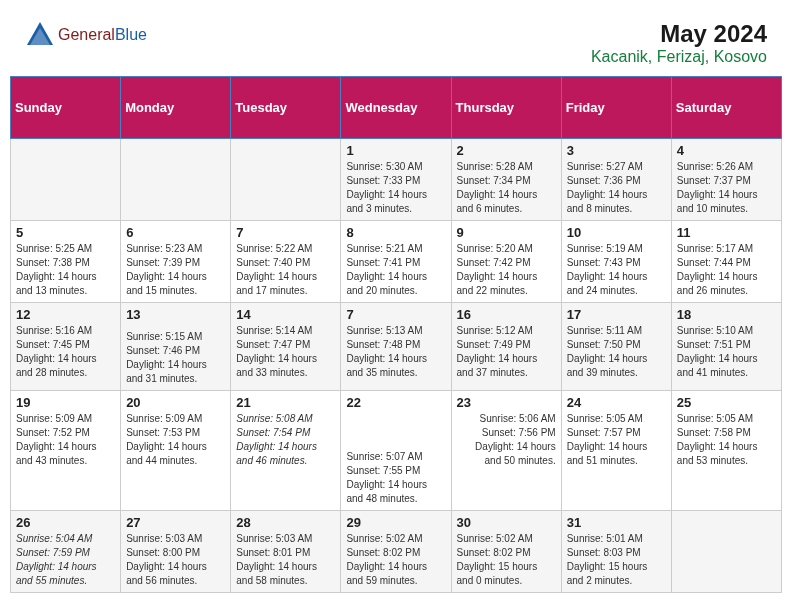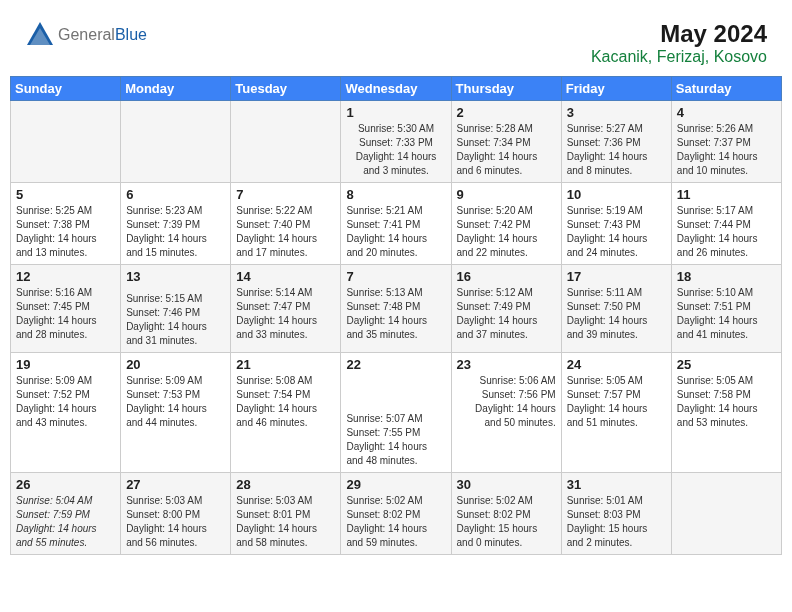--- a/index.html
+++ b/index.html
@@ -13,21 +13,21 @@
     .header {
       display: flex;
       justify-content: space-between;
       align-items: flex-start;
       padding: 10px 15px 5px 15px;
     }
     .logo {
       display: flex;
       align-items: center;
     }
-    .logo-general { color: #737373; }
+    .logo-general { color: #7f1d1d; }
     .logo-blue { color: #1a5fa8; }
     .logo-icon {
       width: 30px;
       height: 30px;
       margin-right: 3px;
     }
     .title-block {
       text-align: right;
     }
     .month-title {
@@ -38,25 +38,25 @@
     .location {
       font-size: 16px;
       color: #15803d;
     }
     .calendar {
       width: 100%;
       border-collapse: collapse;
       margin-top: 5px;
     }
     .calendar th {
-      background-color: #3b82f6;
+      background-color: #be185d;
       color: #fff;
       font-size: 13px;
       font-weight: bold;
-      padding: 4px 4px;
+      padding: 23px 4px;
       text-align: left;
       border: 1px solid #4a7fc0;
     }
     .calendar td {
       vertical-align: top;
       border: 1px solid #ccc;
       padding: 4px 5px;
       width: calc(100% / 7);
       min-height: 85px;
       font-size: 10.5px;
@@ -115,21 +115,21 @@
         <th>Saturday</th>
       </tr>
   </thead>
   <tbody id="calendar-body">
   <tr>
         <td class="empty-cell"></td>
         <td class="empty-cell"></td>
         <td class="empty-cell"></td>
         <td>
           <span class="day-number">1</span>
-          <div class="cell-content" style="white-space: pre-line; text-align: center;">Sunrise: 5:30 AM
+          <div class="cell-content" style="white-space: pre-line;">Sunrise: 5:30 AM
 Sunset: 7:33 PM
 Daylight: 14 hours
 and 3 minutes.</div>
         </td>
         <td>
           <span class="day-number">2</span>
           <div class="cell-content" style="white-space: pre-line;">Sunrise: 5:28 AM
 Sunset: 7:34 PM
 Daylight: 14 hours
 and 6 minutes.</div>
@@ -261,21 +261,21 @@
         </td>
         <td>
           <span class="day-number">20</span>
           <div class="cell-content" style="white-space: pre-line;">Sunrise: 5:09 AM
 Sunset: 7:53 PM
 Daylight: 14 hours
 and 44 minutes.</div>
         </td>
         <td>
           <span class="day-number">21</span>
-          <div class="cell-content" style="white-space: pre-line;">Sunrise: 5:08 AM
+          <div class="cell-content" style="white-space: pre-line; font-style: italic;">Sunrise: 5:08 AM
 Sunset: 7:54 PM
 Daylight: 14 hours
 and 46 minutes.</div>
         </td>
         <td>
           <span class="day-number">22</span>
           <div class="cell-content" style="white-space: pre-line; margin-top: 40px;">Sunrise: 5:07 AM
 Sunset: 7:55 PM
 Daylight: 14 hours
 and 48 minutes.</div>

